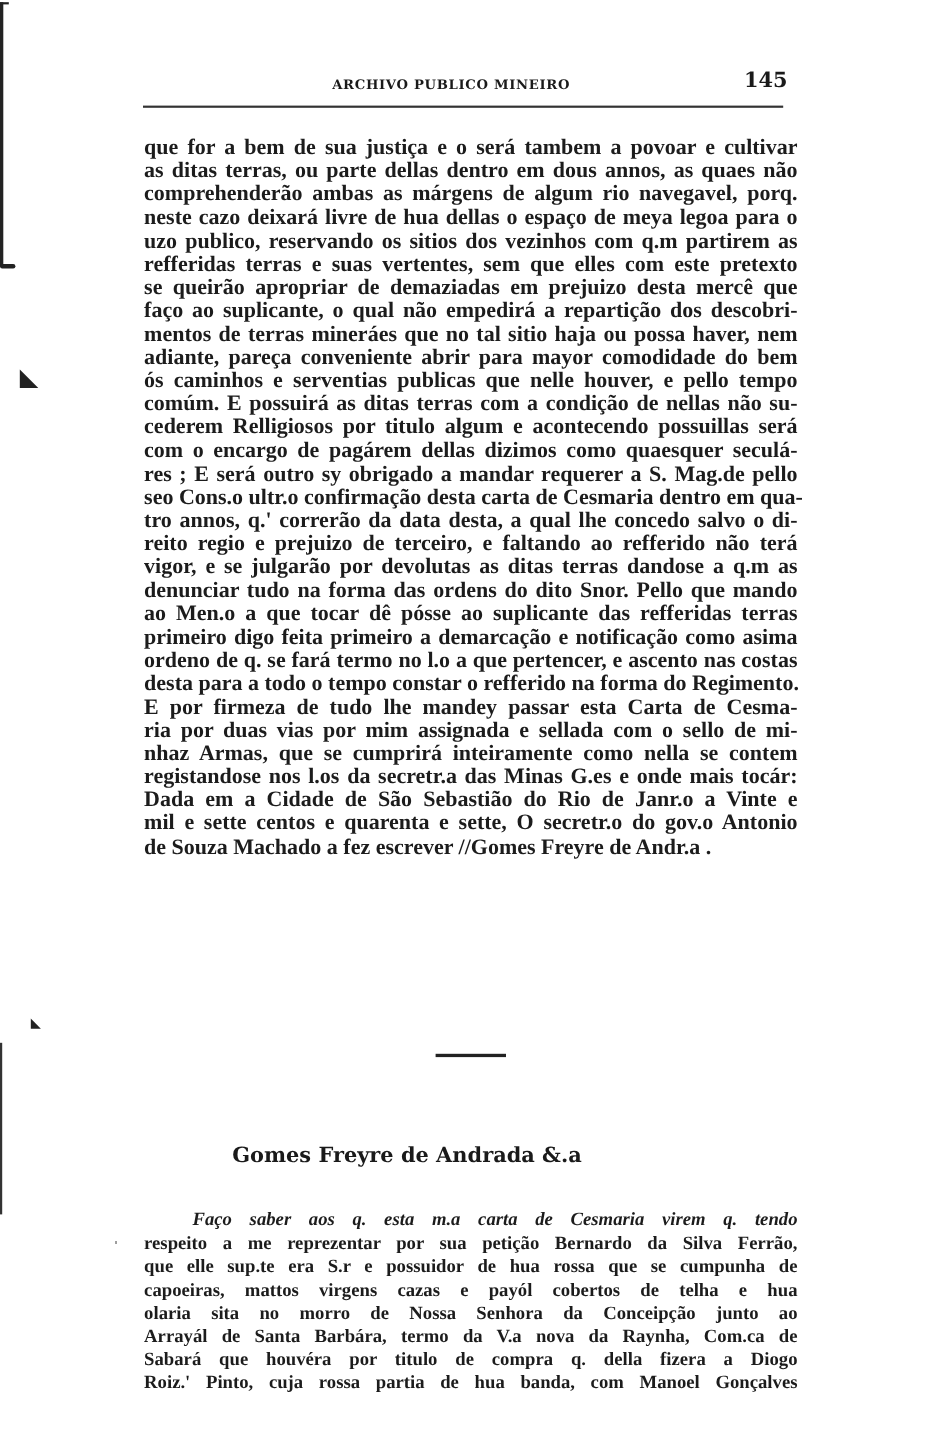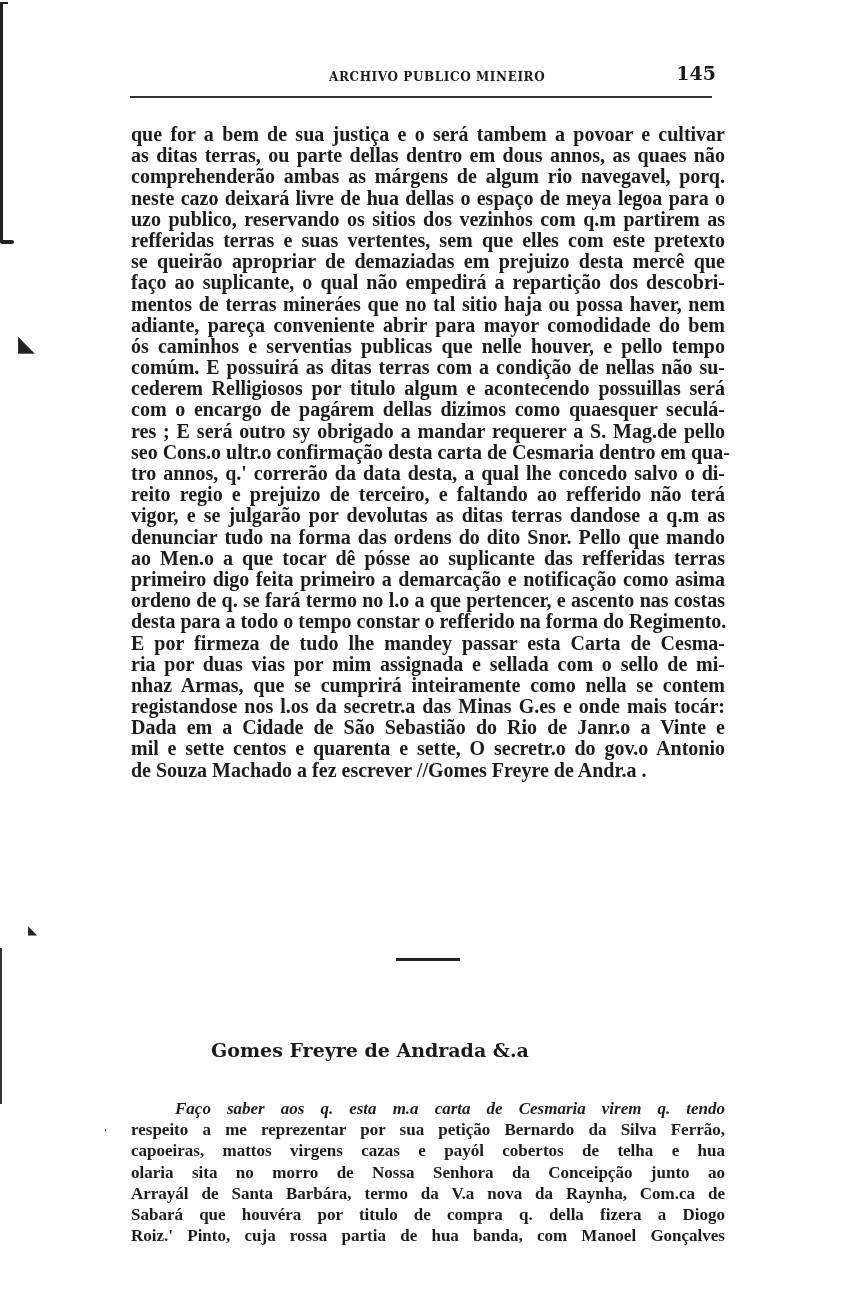--- a/index.html
+++ b/index.html
@@ -6,21 +6,21 @@
     body { width: 860px; height: 1304px; position: relative; overflow: hidden; color: #1a1a1a; }
     .page { position: absolute; left: 0; top: 0; width: 860px; height: 1304px; background: #ffffff; }
 
     .margin-bar-top { position: absolute; left: 0; top: 2px; width: 3px; height: 240px; background: #222; }
     .margin-bar-top::before { content: ""; position: absolute; left: 0; top: 0; width: 8px; height: 2px; background: #222; }
     .margin-bar-top::after { content: ""; position: absolute; left: 0; bottom: -2px; width: 14px; height: 4px; background: #222; border-radius: 2px; }
     .margin-bar-bottom { position: absolute; left: 0; top: 948px; width: 2px; height: 156px; background: #333; }
     .margin-mark { position: absolute; font-family: "DejaVu Serif", serif; color: #222; line-height: 1; }
 
     .running-head { position: absolute; left: 130px; top: 62px; width: 590px; height: 36px; }
-    .running-title { position: absolute; left: 199px; top: 8px; font-family: "DejaVu Serif", serif; font-weight: bold; font-size: 12px; letter-spacing: 0.6px; }
+    .running-title { position: absolute; left: 172px; top: 8px; font-family: "DejaVu Serif", serif; font-weight: bold; font-size: 12px; letter-spacing: 0.6px; }
     .page-number { position: absolute; right: 4px; top: 0px; font-family: "DejaVu Serif", serif; font-weight: bold; font-size: 19px; }
     .head-rule { position: absolute; left: 130px; top: 96px; width: 582px; height: 2px; background: #333; }
 
     .body-text { position: absolute; left: 131px; top: 124px; width: 594px; font-family: "Liberation Serif", serif; font-size: 20px; line-height: 21.2px; font-weight: bold; color: #1c1c1c; }
     .line { display: block; text-align: justify; text-align-last: justify; white-space: nowrap; overflow: visible; height: 21.2px; }
     .line.last { text-align-last: left; }
 
     .separator { position: absolute; left: 396px; top: 958px; width: 64px; height: 3px; background: #222; }
 
     .section-title { position: absolute; left: 0; top: 1039px; width: 740px; text-align: center; font-family: "DejaVu Serif", serif; font-weight: bold; font-size: 19px; color: #1a1a1a; }
@@ -79,20 +79,21 @@
     <span class="line last">de Souza Machado a fez escrever //Gomes Freyre de Andr.a .</span>
   </div>
 
   <div class="separator"></div>
 
   <div class="section-title">Gomes Freyre de Andrada &amp;.a</div>
 
   <div class="body-text-2">
     <span class="line indent">Faço saber aos q. esta m.a carta de Cesmaria virem q. tendo</span>
     <span class="line">respeito a me reprezentar por sua petição Bernardo da Silva Ferrão,</span>
+    <span class="line">que elle sup.te era S.r e possuidor de hua rossa que se cumpunha de</span>
     <span class="line">capoeiras, mattos virgens cazas e payól cobertos de telha e hua</span>
     <span class="line">olaria sita no morro de Nossa Senhora da Conceipção junto ao</span>
     <span class="line">Arrayál de Santa Barbára, termo da V.a nova da Raynha, Com.ca de</span>
     <span class="line">Sabará que houvéra por titulo de compra q. della fizera a Diogo</span>
     <span class="line">Roiz.' Pinto, cuja rossa partia de hua banda, com Manoel Gonçalves</span>
   </div>
 
 </div>
 
 </body></html>

